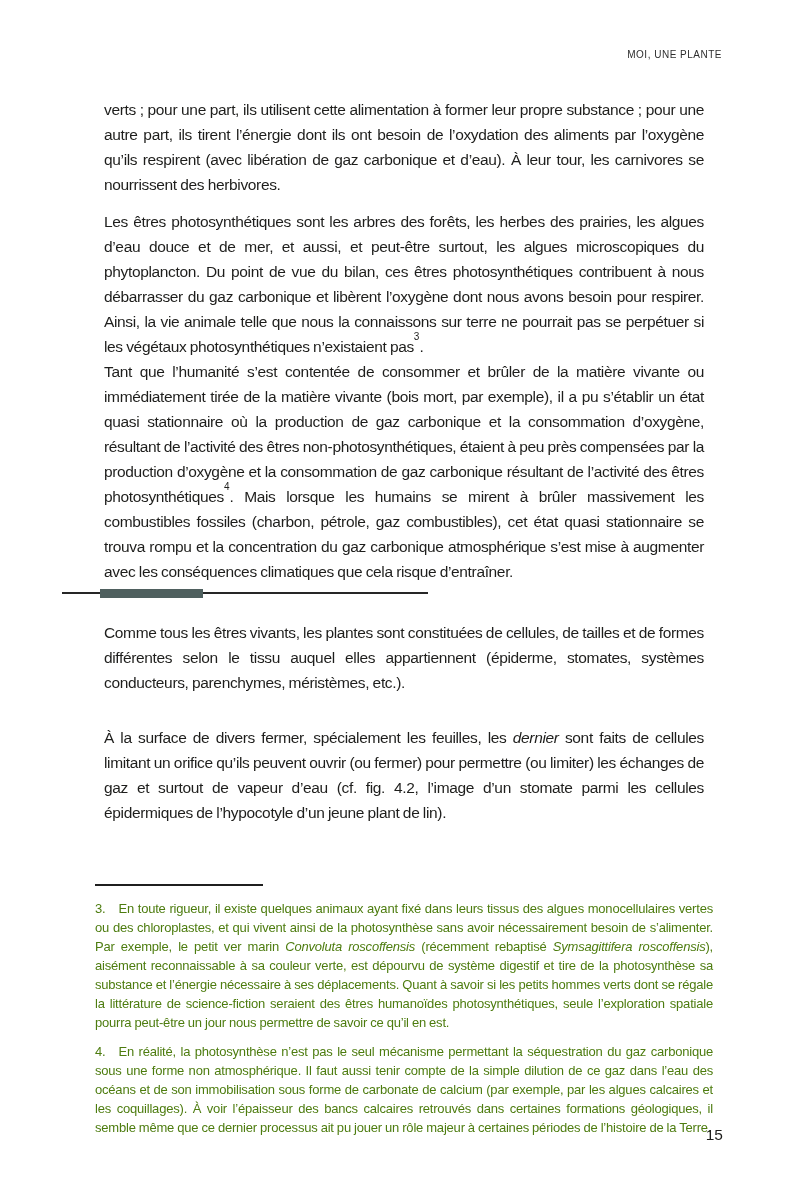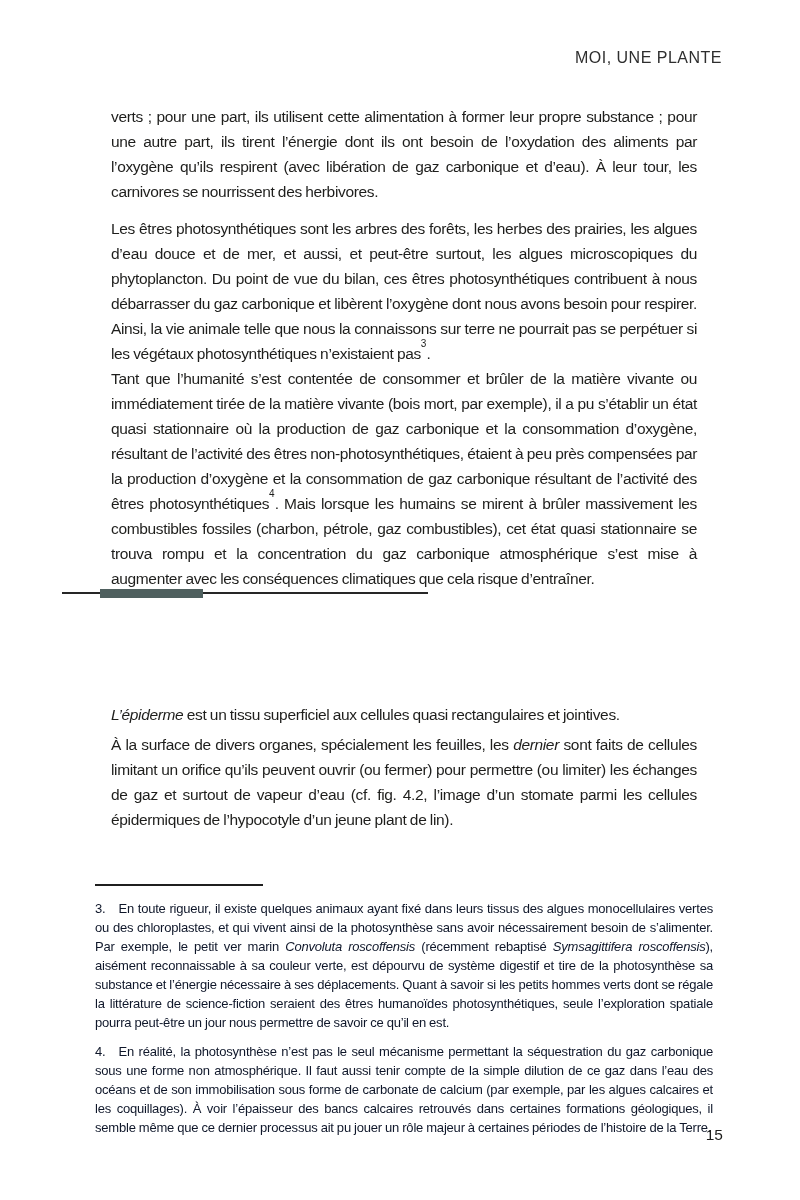--- a/index.html
+++ b/index.html
@@ -15,36 +15,36 @@
     width: 800px;
     height: 1200px;
     background: #ffffff;
     overflow: hidden;
     color: #1e1e1c;
   }
   .running-header {
     position: absolute;
     top: 49px;
     right: 78px;
-    font-size: 16px;
+    font-size: 10px;
     letter-spacing: 0.5px;
     color: #2e2e2e;
   }
   .block {
     position: absolute;
     left: 95px;
     width: 618px;
     text-align: justify;
     font-size: 15.5px;
     line-height: 25px;
     letter-spacing: -0.35px;
     word-spacing: -0.5px;
     color: #1e1e1c;
   }
-  .block p { margin: 16px; }
+  .block p { margin: 9px; }
   sup.fn-ref {
     font-size: 10px;
     line-height: 0;
     position: relative;
     top: -6px;
     letter-spacing: 0;
   }
   em { font-style: italic; }
 
   .section-heading {
@@ -98,21 +98,21 @@
     background: #1f1f1f;
     margin-bottom: 13px;
   }
   .footnote {
     text-align: justify;
     font-size: 13px;
     line-height: 19px;
     letter-spacing: -0.2px;
     word-spacing: -0.3px;
     margin: 0 0 10px 0;
-    color: #0f172a;
+    color: #4d7c0f;
   }
   .fn-num { padding-right: 13px; }
 
   .page-number {
     position: absolute;
     top: 1126px;
     right: 77px;
     font-size: 15.5px;
     color: #1e1e1c;
   }
@@ -139,28 +139,28 @@
       <span>Tant que l’humanité s’est contentée de consommer et brûler de la matière vivante ou immédiatement tirée de la matière vivante (bois mort, par exemple), il a pu s’établir un état quasi stationnaire où la production de gaz carbonique et la consommation d’oxygène, résultant de l’activité des êtres non-photosynthétiques, étaient à peu près compensées par la production d’oxygène et la consommation de gaz carbonique résultant de l’activité des êtres photosynthétiques</span><sup class="fn-ref">4</sup><span>. Mais lorsque les humains se mirent à brûler massivement les combustibles fossiles (charbon, pétrole, gaz combustibles), cet état quasi stationnaire se trouva rompu et la concentration du gaz carbonique atmosphérique s’est mise à augmenter avec les conséquences climatiques que cela risque d’entraîner.</span>
     </p>
   </div>
 
 
   <div class="heading-rule">
     <div class="thin-line"></div>
     <div class="thick-bar"></div>
   </div>
 
+  <div class="block" style="top:611px">
+    <p><span>Comme tous les êtres vivants, les plantes sont constituées de cellules, de tailles et de formes différentes selon le tissu auquel elles appartiennent (épiderme, stomates, systèmes conducteurs, parenchymes, méristèmes, etc.).</span></p>
+  </div>
 
-  <div class="block" style="top:686px">
-    <p><em>L’épiderme</em><span> est un tissu superficiel aux cellules quasi rectangulaires et jointives.</span></p>
-  </div>
 
   <div class="block" style="top:716px">
     <p>
-      <span>À la surface de divers organes, spécialement les feuilles, les </span><em>dernier</em><span> sont faits de cellules limitant un orifice qu’ils peuvent ouvrir (ou fermer) pour permettre (ou limiter) les échanges de gaz et surtout de vapeur d’eau (cf. fig. 4.2, l’image d’un stomate parmi les cellules épidermiques de l’hypocotyle d’un jeune plant de lin).</span>
+      <span>À la surface de divers fermer, spécialement les feuilles, les </span><em>dernier</em><span> sont faits de cellules limitant un orifice qu’ils peuvent ouvrir (ou fermer) pour permettre (ou limiter) les échanges de gaz et surtout de vapeur d’eau (cf. fig. 4.2, l’image d’un stomate parmi les cellules épidermiques de l’hypocotyle d’un jeune plant de lin).</span>
     </p>
   </div>
 
 
   <div class="footnotes">
     <div class="fn-separator"></div>
 
     <p class="footnote">
       <span class="fn-num">3.</span><span>En toute rigueur, il existe quelques animaux ayant fixé dans leurs tissus des algues monocellulaires vertes ou des chloroplastes, et qui vivent ainsi de la photosynthèse sans avoir nécessairement besoin de s’alimenter. Par exemple, le petit ver marin </span><em>Convoluta roscoffensis</em><span> (récemment rebaptisé </span><em>Symsagittifera roscoffensis</em><span>), aisément reconnaissable à sa couleur verte, est dépourvu de système digestif et tire de la photosynthèse sa substance et l’énergie nécessaire à ses déplacements. Quant à savoir si les petits hommes verts dont se régale la littérature de science-fiction seraient des êtres humanoïdes photosynthétiques, seule l’exploration spatiale pourra peut-être un jour nous permettre de savoir ce qu’il en est.</span>
     </p>

